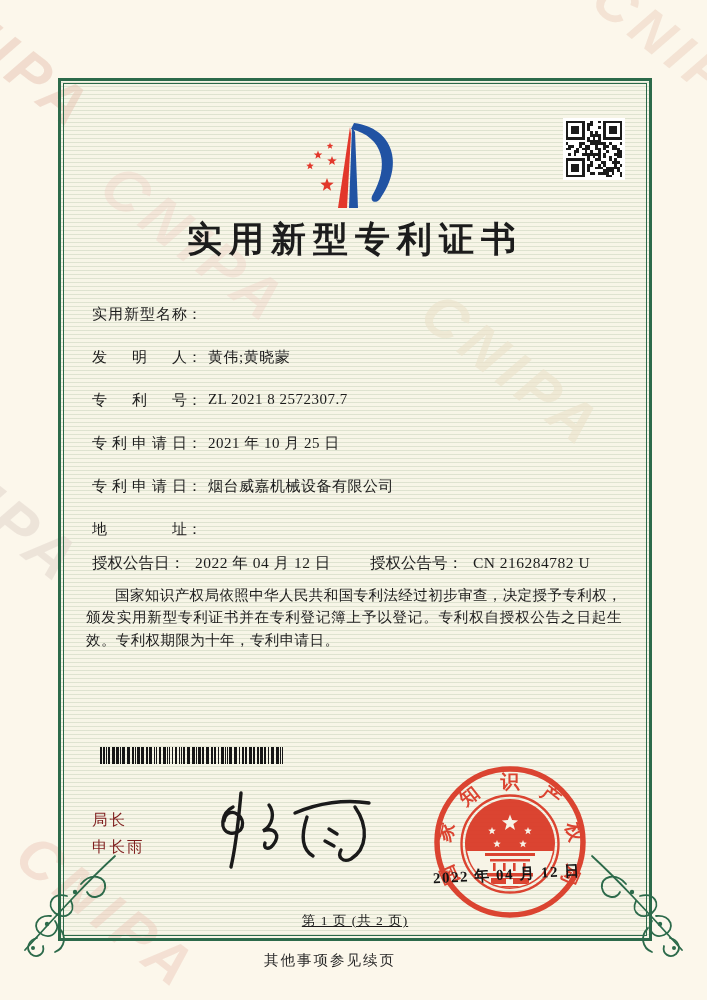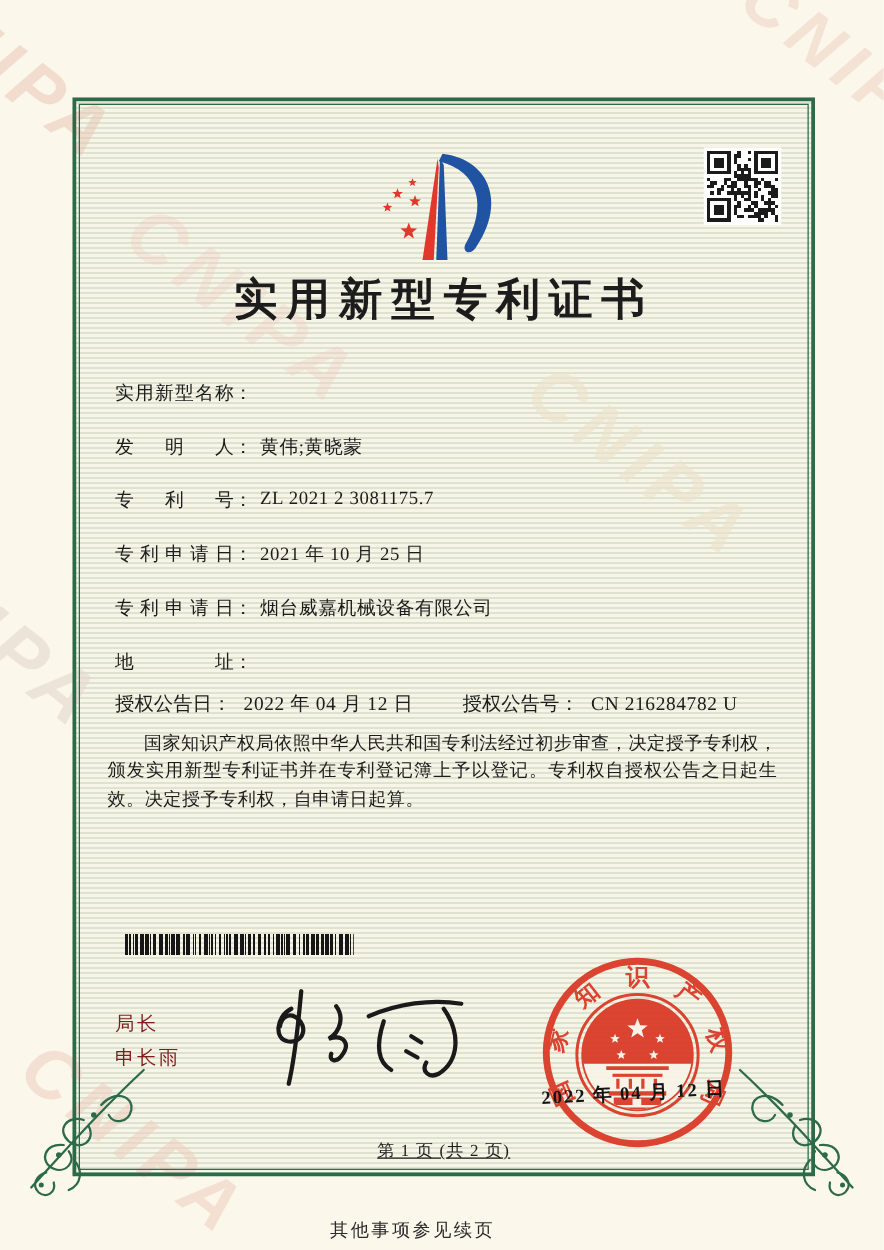--- a/index.html
+++ b/index.html
@@ -38,21 +38,21 @@
   .signer{left:92px;top:806px;font-family:"Liberation Sans",sans-serif;
           font-size:15.5px;letter-spacing:2px;line-height:27px;color:#7f1d1d;}
   .sig{left:203px;top:783px;}
   .qr{left:563px;top:118px;width:62px;height:62px;background:#fff;padding:0;}
   .barcode{left:100px;top:747px;}
   .seal{left:415px;top:747px;z-index:4;opacity:.95;}
   .seal-date{left:433px;top:864px;z-index:5;width:200px;font-size:15px;font-weight:bold;
              letter-spacing:1.5px;transform:rotate(-3deg);color:#141414;white-space:nowrap;}
   .page-num{left:58px;top:912px;width:594px;text-align:center;font-size:13.5px;
             letter-spacing:1px;text-decoration:underline;}
-  .cont-note{left:0;top:975px;width:660px;text-align:center;font-size:14.5px;
+  .cont-note{left:0;top:951px;width:660px;text-align:center;font-size:14.5px;
              letter-spacing:2px;color:#2a2a2a;}
 </style>
 </head>
 <body>
 
 <div class="page">
 
   <div class="wm" style="left:-60px;top:-40px;color:rgba(232,198,182,.55);">CNIPA</div>
   <div class="wm" style="left:620px;top:-35px;color:rgba(236,208,190,.5);font-size:55px;">CNIPA</div>
   <div class="wm" style="left:130px;top:150px;color:rgba(240,205,195,.38);font-size:60px;">CNIPA</div>
@@ -347,21 +347,21 @@
         <span class="colon">：</span>
     </div>
     <div class="frow">
       <span class="flabel">发明人</span>
         <span class="colon">：</span>
       <span class="fvalue">黄伟;黄晓蒙</span>
     </div>
     <div class="frow">
       <span class="flabel">专利号</span>
         <span class="colon">：</span>
-      <span class="fvalue">ZL 2021 2 3081175.7</span>
+      <span class="fvalue">ZL 2021 8 2572307.7</span>
     </div>
     <div class="frow">
       <span class="flabel">专利申请日</span>
         <span class="colon">：</span>
       <span class="fvalue">2021 年 10 月 25 日</span>
     </div>
     <div class="frow">
       <span class="flabel">专利申请日</span>
         <span class="colon">：</span>
       <span class="fvalue">烟台威嘉机械设备有限公司</span>
@@ -375,21 +375,21 @@
   <div class="abs grant">
     <span>授权公告日</span><span class="colon">：</span>
     <span class="fvalue">2022 年 04 月 12 日</span>
     <span class="pair2">
       <span>授权公告号</span><span class="colon">：</span>
       <span class="fvalue">CN 216284782 U</span>
     </span>
   </div>
 
   <div class="abs paras">
-    <p>国家知识产权局依照中华人民共和国专利法经过初步审查，决定授予专利权，颁发实用新型专利证书并在专利登记簿上予以登记。专利权自授权公告之日起生效。决定授予专利权，自申请日起算。</p>
+    <p>国家知识产权局依照中华人民共和国专利法经过初步审查，决定授予专利权，颁发实用新型专利证书并在专利登记簿上予以登记。专利权自授权公告之日起生效。专利权期限为十年，专利申请日。</p>
   </div>
 
   <svg class="abs barcode" width="183" height="17" viewBox="0 0 183 17" id="barcode-svg" shape-rendering="crispEdges">
       <rect x="0" y="0" width="2" height="17" fill="#161616"></rect>
       <rect x="3" y="0" width="2" height="17" fill="#161616"></rect>
       <rect x="6" y="0" width="1" height="17" fill="#161616"></rect>
       <rect x="8" y="0" width="2" height="17" fill="#161616"></rect>
       <rect x="12" y="0" width="3" height="17" fill="#161616"></rect>
       <rect x="16" y="0" width="3" height="17" fill="#161616"></rect>
       <rect x="20" y="0" width="1" height="17" fill="#161616"></rect>

